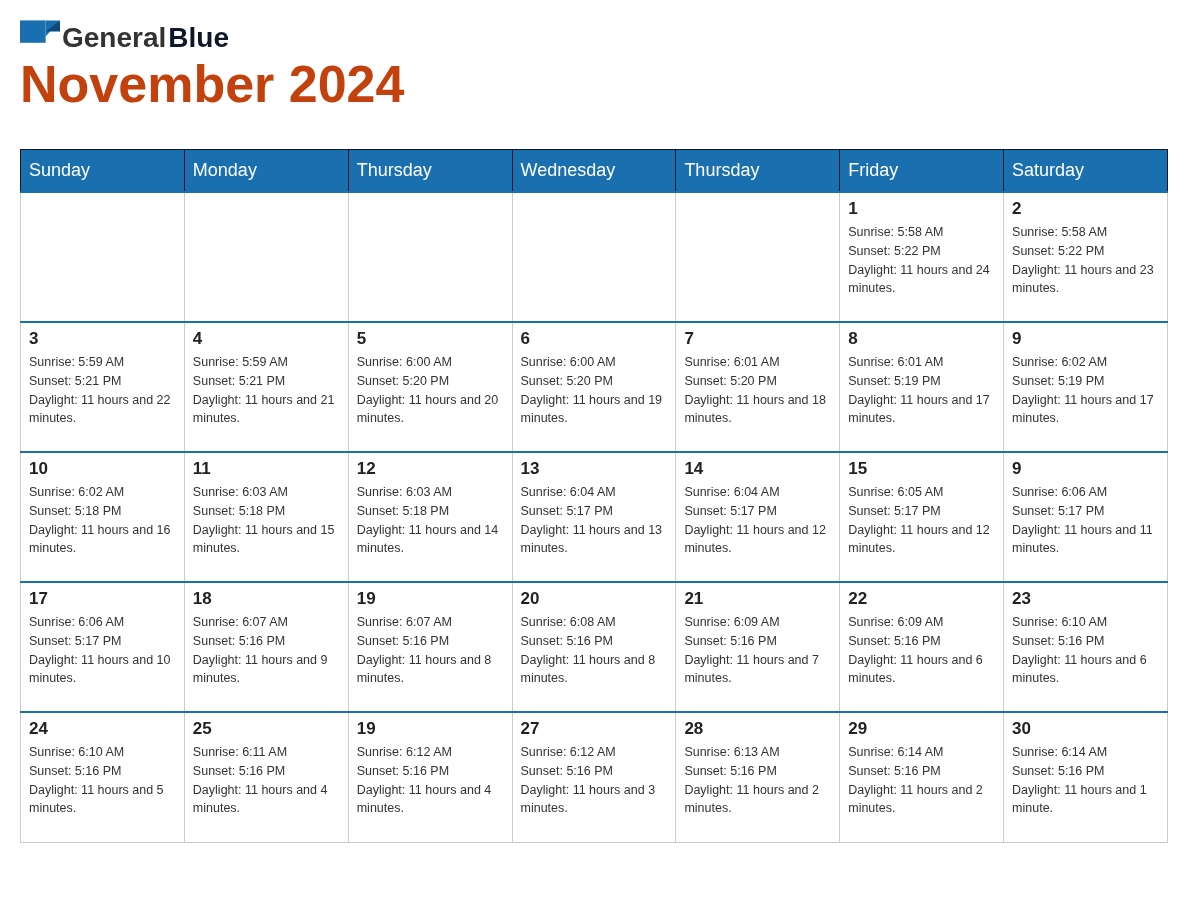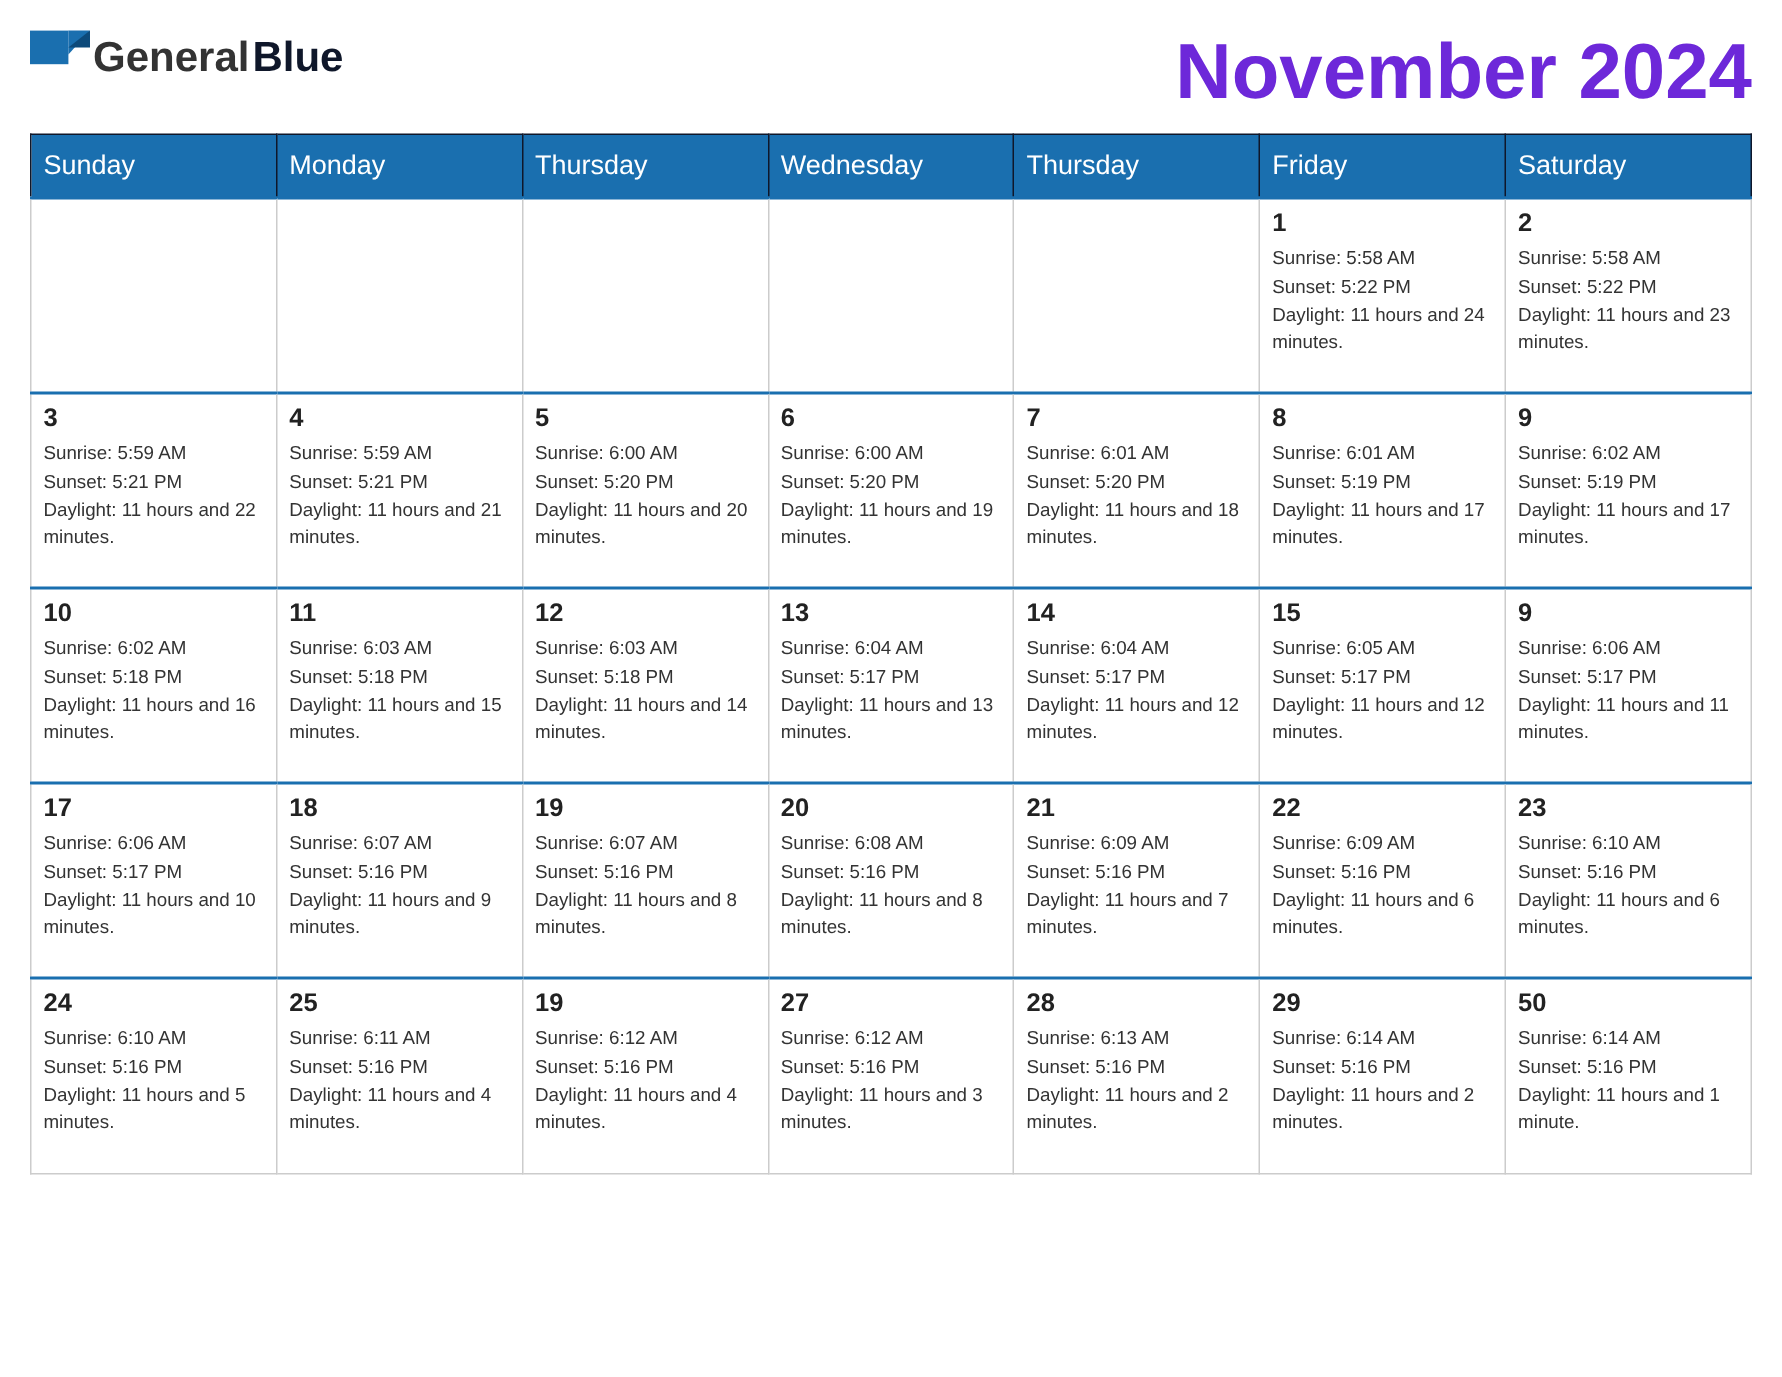--- a/index.html
+++ b/index.html
@@ -7,21 +7,22 @@
       font-family: Arial, sans-serif;
       background: #fff;
       width: 1188px;
       min-height: 918px;
       padding: 20px;
     }
     .header {
       display: flex;
       justify-content: space-between;
       align-items: flex-start;
-      margin-bottom: 12px;
+      margin-bottom: 36px;
+      flex-direction: column;
     }
     .logo {
       display: flex;
       align-items: center;
     }
     .logo-text {
       font-size: 28px;
       font-weight: bold;
       color: #333;
     }
@@ -30,21 +31,21 @@
       height: 36px;
       position: relative;
       margin-right: 2px;
     }
     .title-section {
       text-align: right;
     }
     .month-year {
       font-size: 52px;
       font-weight: bold;
-      color: #6d28d9;
+      color: #c2410c;
       line-height: 1.1;
     }
     .location {
       font-size: 22px;
       color: #555;
       margin-top: 4px;
     }
     .calendar {
       width: 100%;
       border-collapse: collapse;
@@ -245,18 +246,18 @@
         </td>
         <td>
           <span class="day-number">28</span>
           <div class="sun-info">Sunrise: 6:13 AM<br>Sunset: 5:16 PM<br>Daylight: 11 hours and 2 minutes.</div>
         </td>
         <td>
           <span class="day-number">29</span>
           <div class="sun-info">Sunrise: 6:14 AM<br>Sunset: 5:16 PM<br>Daylight: 11 hours and 2 minutes.</div>
         </td>
         <td>
-          <span class="day-number">50</span>
+          <span class="day-number">30</span>
           <div class="sun-info">Sunrise: 6:14 AM<br>Sunset: 5:16 PM<br>Daylight: 11 hours and 1 minute.</div>
         </td>
       </tr>
     </tbody>
 </table>
 
 </body></html>

